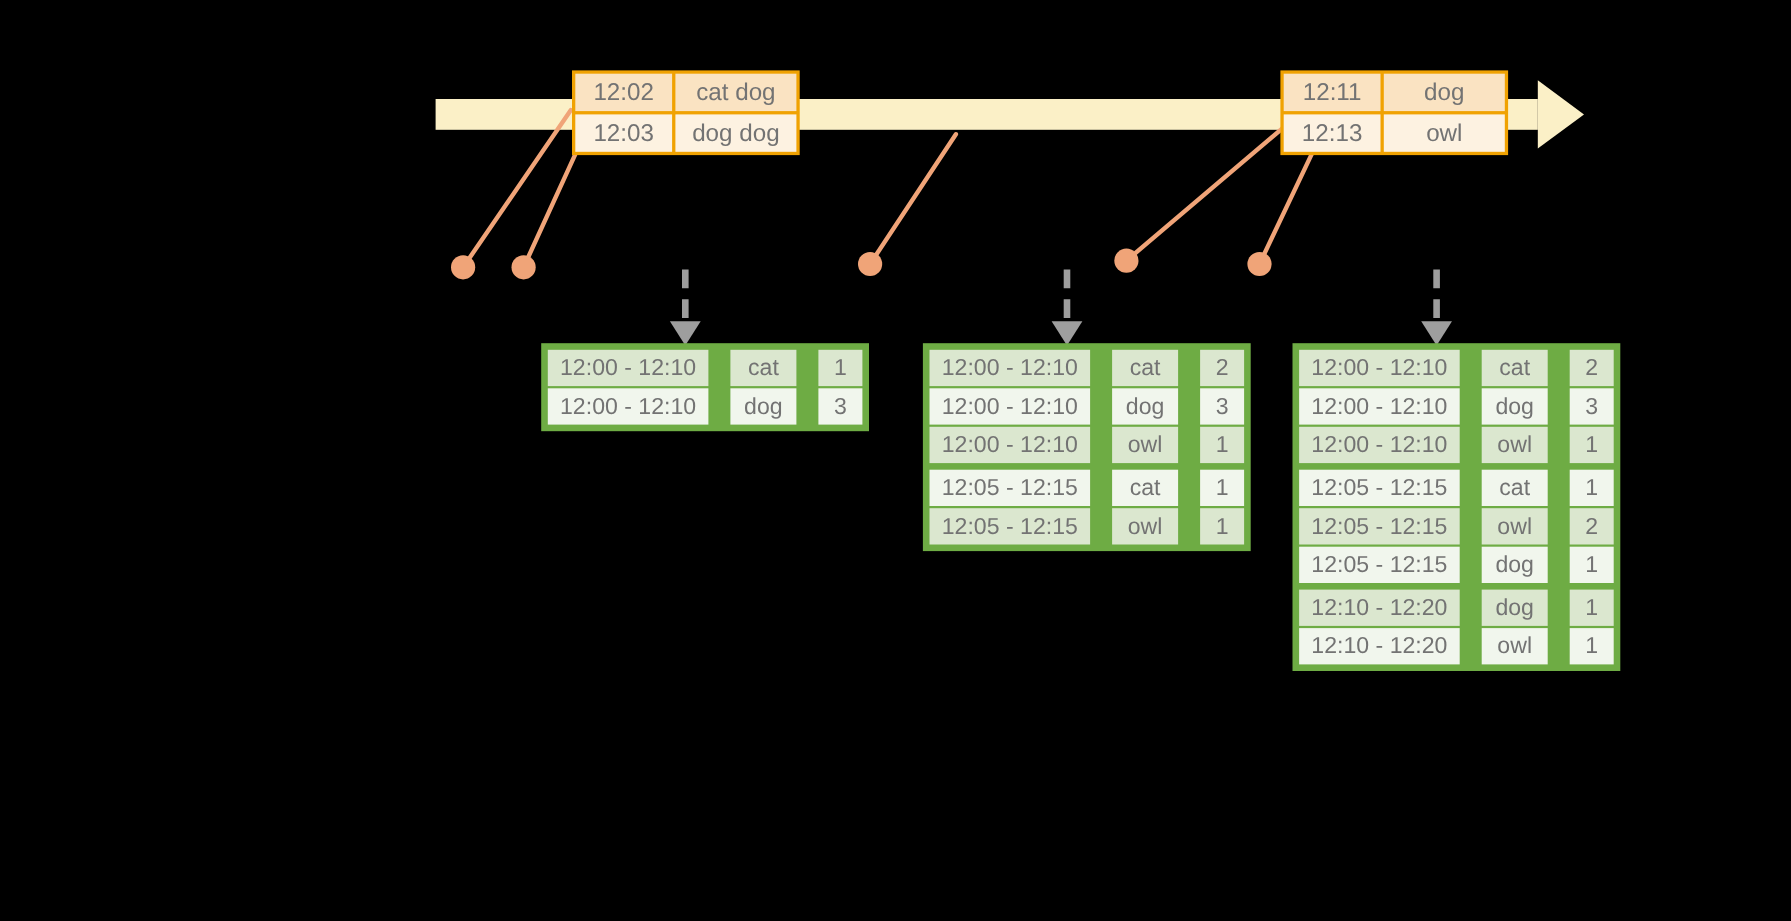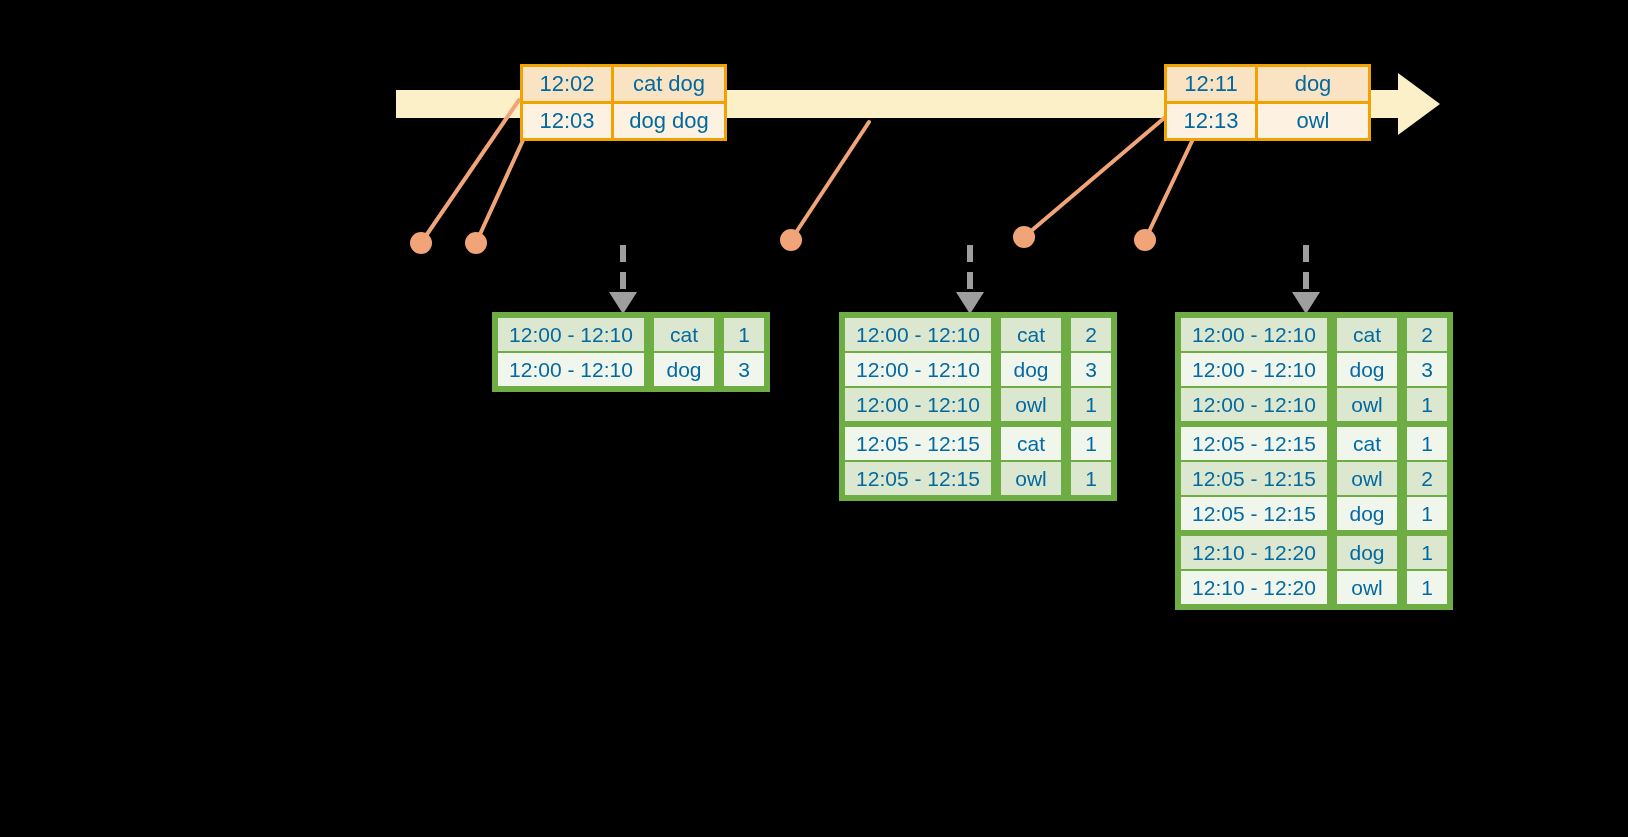--- a/index.html
+++ b/index.html
@@ -1,31 +1,31 @@
 <!DOCTYPE html>
 <html><head>
 <meta charset="utf-8">
 <style>
   html,body{margin:0;padding:0;background:#000;}
   .canvas{
     position:relative;width:1628px;height:740px;background:#000000;overflow:hidden;
-    font-family:"Liberation Sans", sans-serif;color:#0369a1;
+    font-family:"Liberation Sans", sans-serif;color:#737373;
   }
   
   .timeline-band{position:absolute;left:396px;top:90px;width:1002px;height:28px;background:#fbf0c7;z-index:1;}
   .overlay{position:absolute;left:0;top:0;width:1628px;height:837px;z-index:2;pointer-events:none;}
   
   .etable{position:absolute;z-index:3;background:#f0a202;padding:3px;display:flex;flex-direction:column;gap:3px;}
   .erow{display:grid;grid-template-columns:88px 110px;gap:3px;height:34px;}
   .ecell{font-size:22px;line-height:34px;text-align:center;white-space:nowrap;}
   .edark{background:#fae3c2;}
   .elight{background:#fdf2e1;}
   
   .gtable{position:absolute;z-index:3;background:#6eac44;padding:6px;display:flex;flex-direction:column;gap:2px;}
-  .grow{display:grid;grid-template-columns:146px 60px 40px;gap:10px;height:33px;}
+  .grow{display:grid;grid-template-columns:146px 60px 40px;gap:20px;height:33px;}
   .gbreak{margin-top:4px;}
   .gcell{font-size:21px;line-height:33px;text-align:center;white-space:nowrap;}
   .rdark{background:#dbe7cf;}
   .rlight{background:#f1f6ed;}
 </style>
 </head>
 <body>
 
 <div class="canvas">
 

